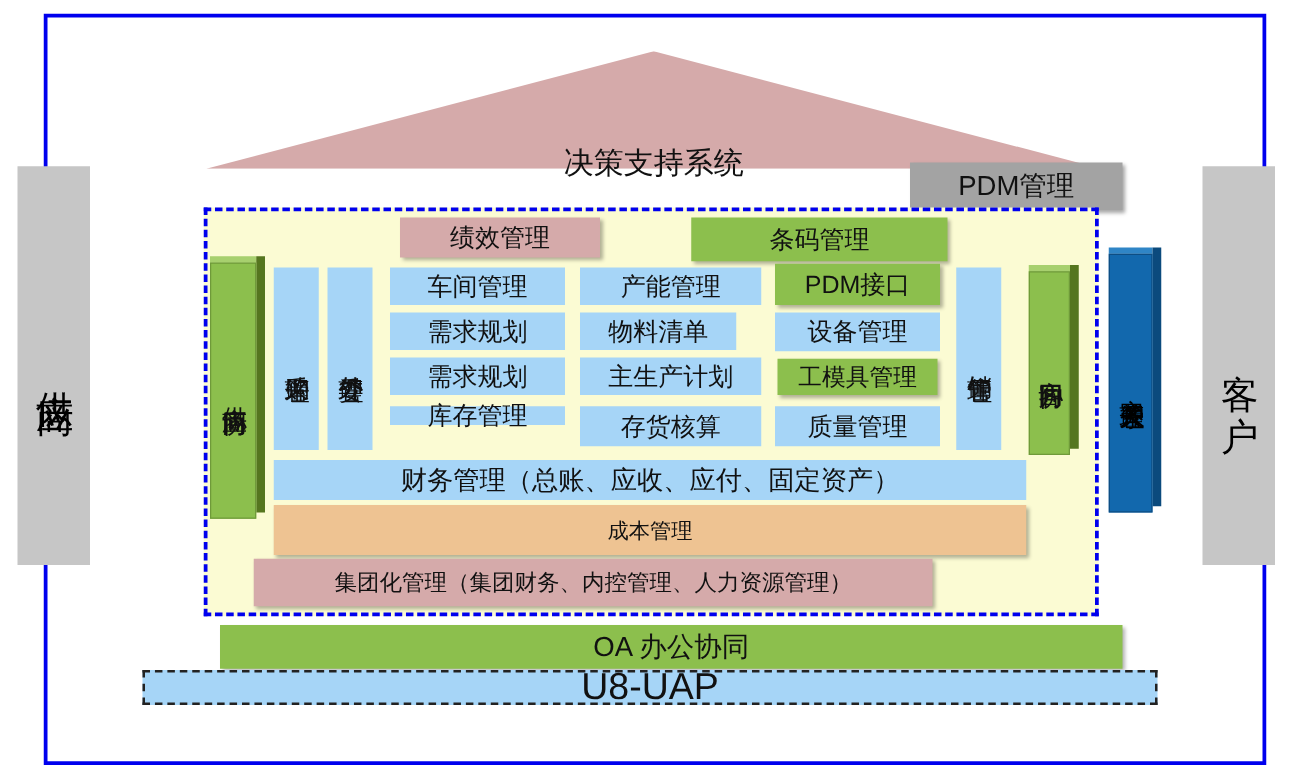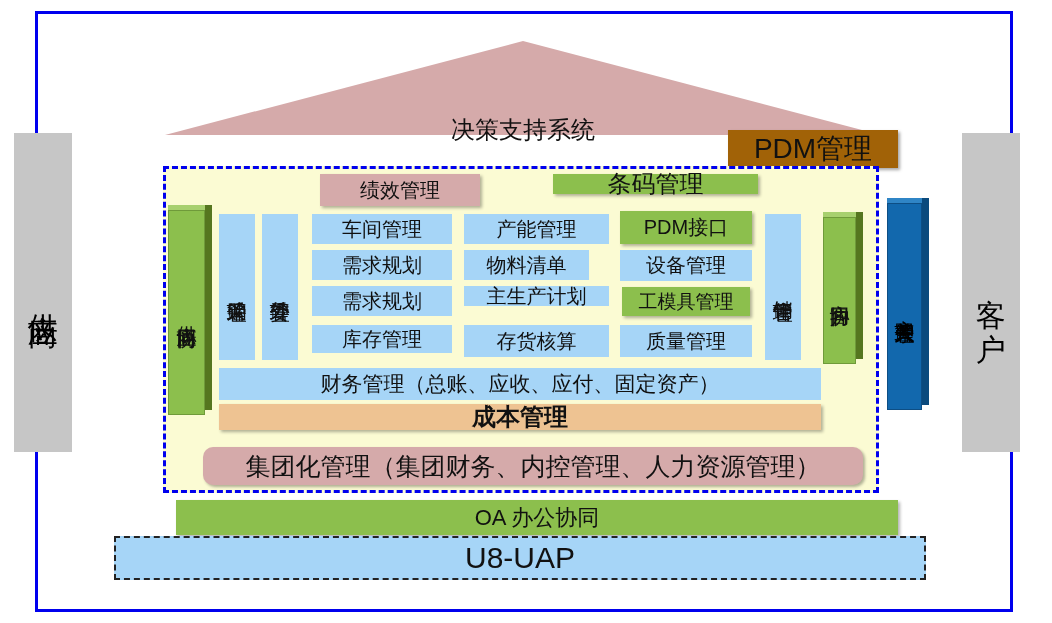--- a/index.html
+++ b/index.html
@@ -64,24 +64,24 @@
     text-align: center;
     font-size: 24px;
     color: #111;
     margin-top: 24px;
   }
   
   #pdm-admin {
     position: absolute;
     left: 728px; top: 130px;
     width: 170px; height: 38px;
-    background: #a16207;
+    background: #a3a3a3;
     box-shadow: 2px 2px 3px rgba(0,0,0,0.35);
     display: flex; align-items: center; justify-content: center;
-    font-size: 28px; color: #111;
+    font-size: 22px; color: #111;
   }
   
   #erp-region {
     position: absolute;
     left: 163px; top: 166px;
     width: 716px; height: 327px;
     border: 3px dashed #0000ee;
     background: #fbfbd3;
     box-sizing: border-box;
   }
@@ -148,21 +148,21 @@
     left: 160px; top: 500px;
     width: 722px; height: 35px;
     background: #8cbf4d;
     box-shadow: 2px 2px 3px rgba(0,0,0,0.30);
     display: flex; align-items: center; justify-content: center;
     font-size: 22px; color: #111; margin-left: 16px;
   }
   #uap-bar {
     position: absolute;
     left: 114px; top: 536px;
-    width: 812px; height: 44px;
+    width: 812px; height: 28px;
     background: #a6d5f7;
     border: 2px dashed #222;
     box-sizing: border-box;
     display: flex; align-items: center; justify-content: center;
     font-size: 30px; color: #111;
   }
 </style>
 </head>
 <body>
 
@@ -177,40 +177,40 @@
 
   <div id="pdm-admin">PDM管理</div>
 
   <div class="actor-col" id="actor-supplier">供应商</div>
 
   <div class="actor-col" id="actor-customer">客　户</div>
 
   <div id="erp-region"></div>
 
   <div class="box pink shadow" style="left:320px; top:174px; width:160px; height:32px; font-size:20px;">绩效管理</div>
-  <div class="box green shadow" style="left:553px; top:174px; width:205px; height:20px; font-size:24px;">条码管理</div>
+  <div class="box green shadow" style="left:553px; top:174px; width:205px; height:35px; font-size:20px;">条码管理</div>
 
   <div class="bar3d g3" style="left:168px; top:205px; width:44px; height:210px;">
     <div class="topf"></div>
     <div class="side"></div>
     <div class="face">供应商协同</div>
   </div>
 
   <div class="box blue vert" style="left:219px; top:214px; width:36px; height:146px; font-size:20px;">采购管理</div>
 
   <div class="box blue vert" style="left:262px; top:214px; width:36px; height:146px; font-size:20px;">委外管理</div>
 
   <div class="box blue" style="left:312px; top:214px; width:140px; height:30px; font-size:20px;">车间管理</div>
   <div class="box blue" style="left:312px; top:250px; width:140px; height:30px; font-size:20px;">需求规划</div>
   <div class="box blue" style="left:312px; top:286px; width:140px; height:30px; font-size:20px;">需求规划</div>
-  <div class="box blue" style="left:312px; top:325px; width:140px; height:28px; font-size:20px;">库存管理</div>
+  <div class="box blue" style="left:312px; top:325px; width:140px; height:15px; font-size:20px;">库存管理</div>
 
   <div class="box blue" style="left:464px; top:214px; width:145px; height:30px; font-size:20px;">产能管理</div>
   <div class="box blue" style="left:464px; top:250px; width:125px; height:30px; font-size:20px;">物料清单</div>
-  <div class="box blue" style="left:464px; top:286px; width:145px; height:20px; font-size:20px;">主生产计划</div>
+  <div class="box blue" style="left:464px; top:286px; width:145px; height:30px; font-size:20px;">主生产计划</div>
   <div class="box blue" style="left:464px; top:325px; width:145px; height:32px; font-size:20px;">存货核算</div>
 
   <div class="box green shadow" style="left:620px; top:211px; width:132px; height:33px; font-size:20px;">PDM接口</div>
   <div class="box blue" style="left:620px; top:250px; width:132px; height:31px; font-size:20px;">设备管理</div>
   <div class="box green shadow" style="left:622px; top:287px; width:128px; height:29px; font-size:19px;">工模具管理</div>
   <div class="box blue" style="left:620px; top:325px; width:132px; height:32px; font-size:20px;">质量管理</div>
 
   <div class="box blue vert" style="left:765px; top:214px; width:36px; height:146px; font-size:20px;">销售管理</div>
 
   <div class="bar3d g3" style="left:823px; top:212px; width:40px; height:152px;">
@@ -219,19 +219,19 @@
     <div class="face">客户协同</div>
   </div>
 
   <div class="bar3d b3" style="left:887px; top:198px; width:42px; height:212px;">
     <div class="topf"></div>
     <div class="side"></div>
     <div class="face">客户关系管理</div>
   </div>
 
   <div class="box blue" style="left:219px; top:368px; width:602px; height:32px; font-size:21px;">财务管理（总账、应收、应付、固定资产）</div>
-  <div class="box orange shadow" style="left:219px; top:404px; width:602px; height:26px; font-size:24px;font-weight:bold;">成本管理</div>
-  <div class="box pink shadow" style="left:203px; top:447px; width:660px; height:38px; font-size:25px;border-radius:10px;">集团化管理（集团财务、内控管理、人力资源管理）</div>
+  <div class="box orange shadow" style="left:219px; top:404px; width:602px; height:40px; font-size:17px;">成本管理</div>
+  <div class="box pink shadow" style="left:203px; top:447px; width:543px; height:38px; font-size:18px;">集团化管理（集团财务、内控管理、人力资源管理）</div>
 
   <div id="oa-bar">OA 办公协同</div>
   <div id="uap-bar">U8-UAP</div>
 
 </div>
 
 </body></html>

